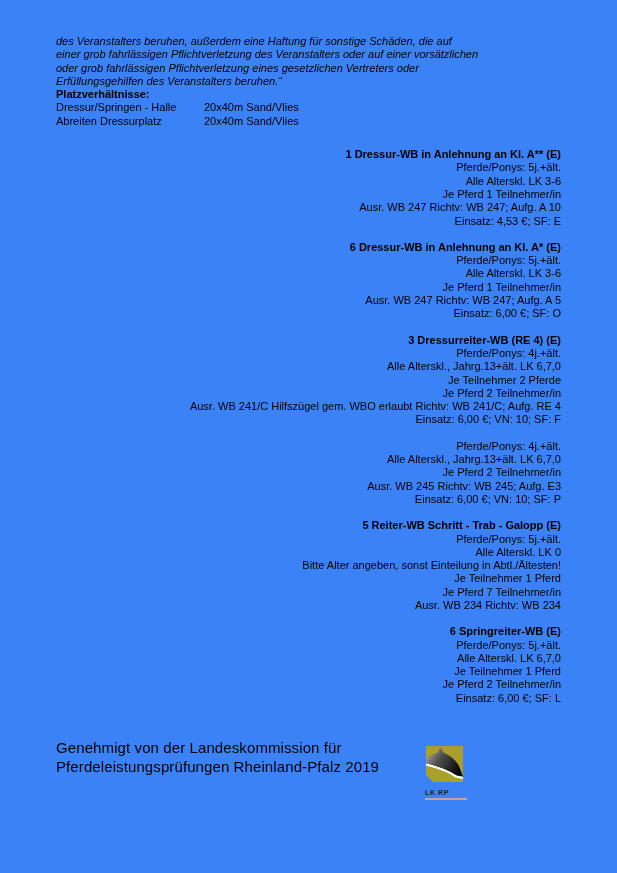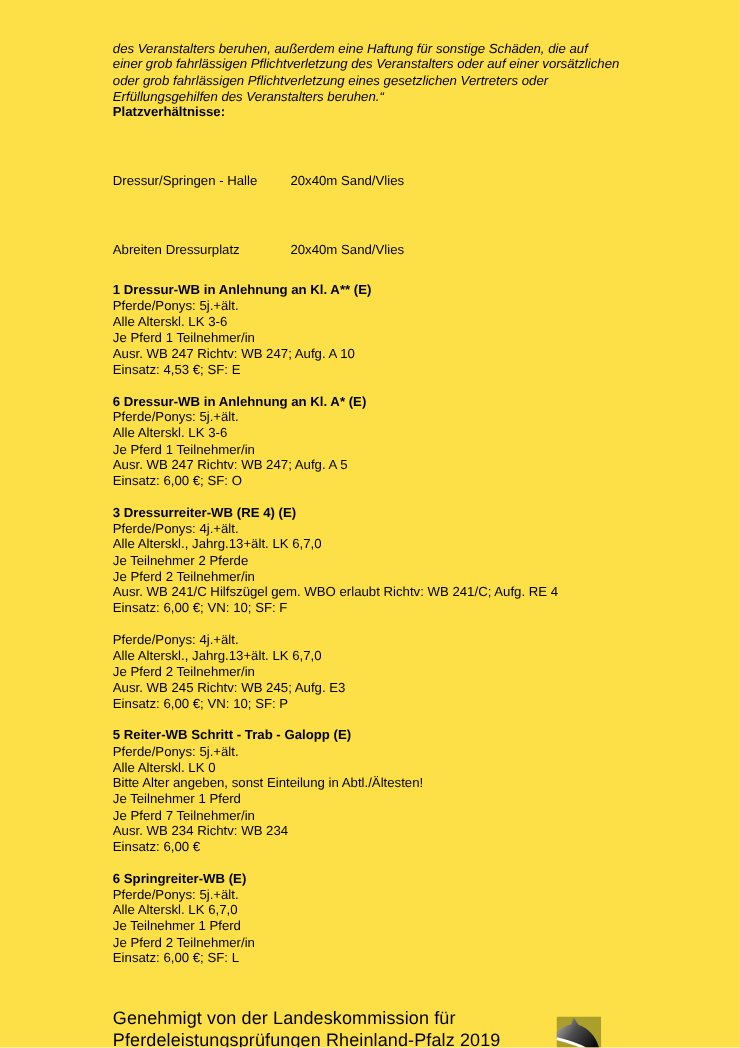--- a/index.html
+++ b/index.html
@@ -8,29 +8,29 @@
     background: #ffffff;
     font-family: "Liberation Sans", sans-serif;
     color: #000000;
     -webkit-font-smoothing: antialiased;
   }
   .page {
     position: relative;
     width: 617px;
     height: 873px;
     overflow: hidden;
-    padding: 35px 56px 0 94px;
-    background: #fde047;
+    padding: 35px 56px 0 56px;
+    background: #3b82f6;
   }
   .body-text { font-size: 11px; line-height: 13.3px; }
   .intro { font-style: italic; }
   .platz-heading { font-weight: bold; }
-  .platz-row { display: flex; margin-top: 44px; }
+  .platz-row { display: flex; }
   .platz-label { width: 148px; }
-  .sections { margin-top: 20px; }
+  .sections { margin-top: 20px; text-align: right; }
   .section { margin-bottom: 13px; }
   .section-title { font-weight: bold; }
   .line { white-space: pre; }
   .footer { position: relative; margin-top: 33px; }
   .footer-text {
     font-size: 15px;
     line-height: 19px;
     font-weight: normal;
     letter-spacing: 0.1px;
   }
@@ -162,21 +162,20 @@
             <div class="line">Alle Alterskl. LK 0</div>
 
             <div class="line">Bitte Alter angeben, sonst Einteilung in Abtl./Ältesten!</div>
 
             <div class="line">Je Teilnehmer 1 Pferd</div>
 
             <div class="line">Je Pferd 7 Teilnehmer/in</div>
 
             <div class="line">Ausr. WB 234 Richtv: WB 234</div>
 
-            <div class="line">Einsatz: 6,00 €</div>
           </div>
       </div>
 
       <div class="section">
         <div class="section-title">6 Springreiter-WB (E)</div>
         <div>
 
             <div class="line">Pferde/Ponys: 5j.+ält.</div>
 
             <div class="line">Alle Alterskl. LK 6,7,0</div>

